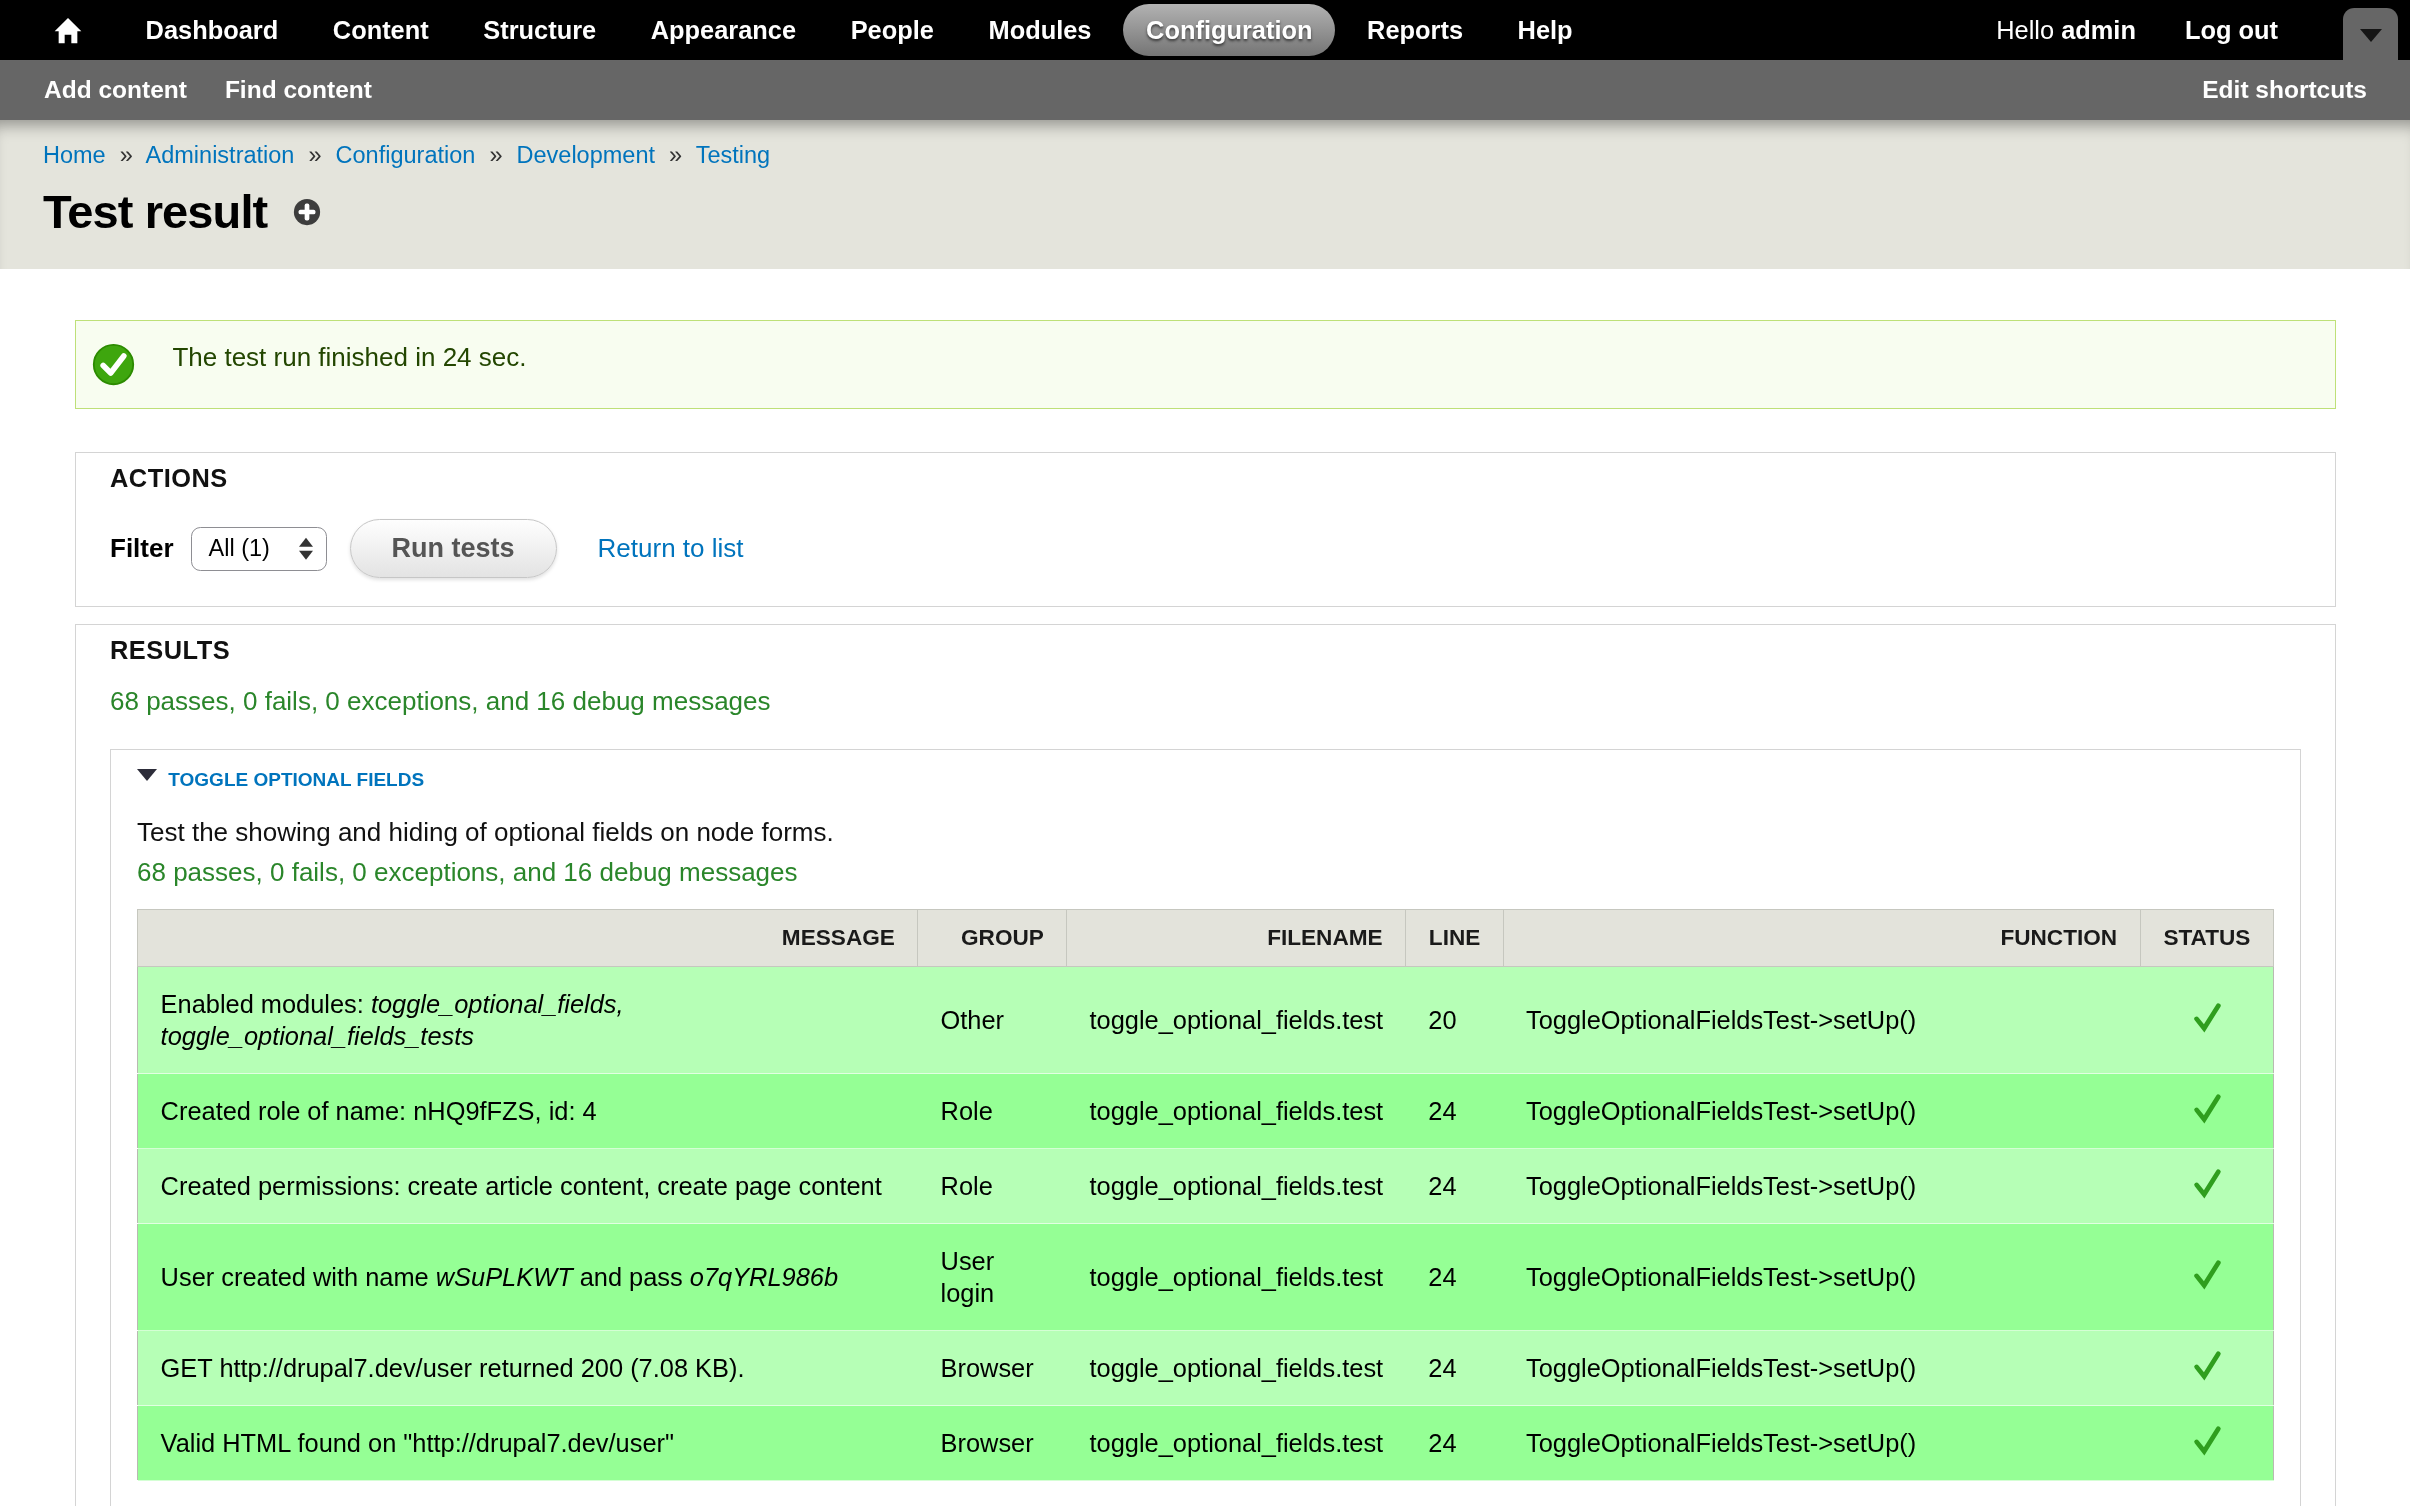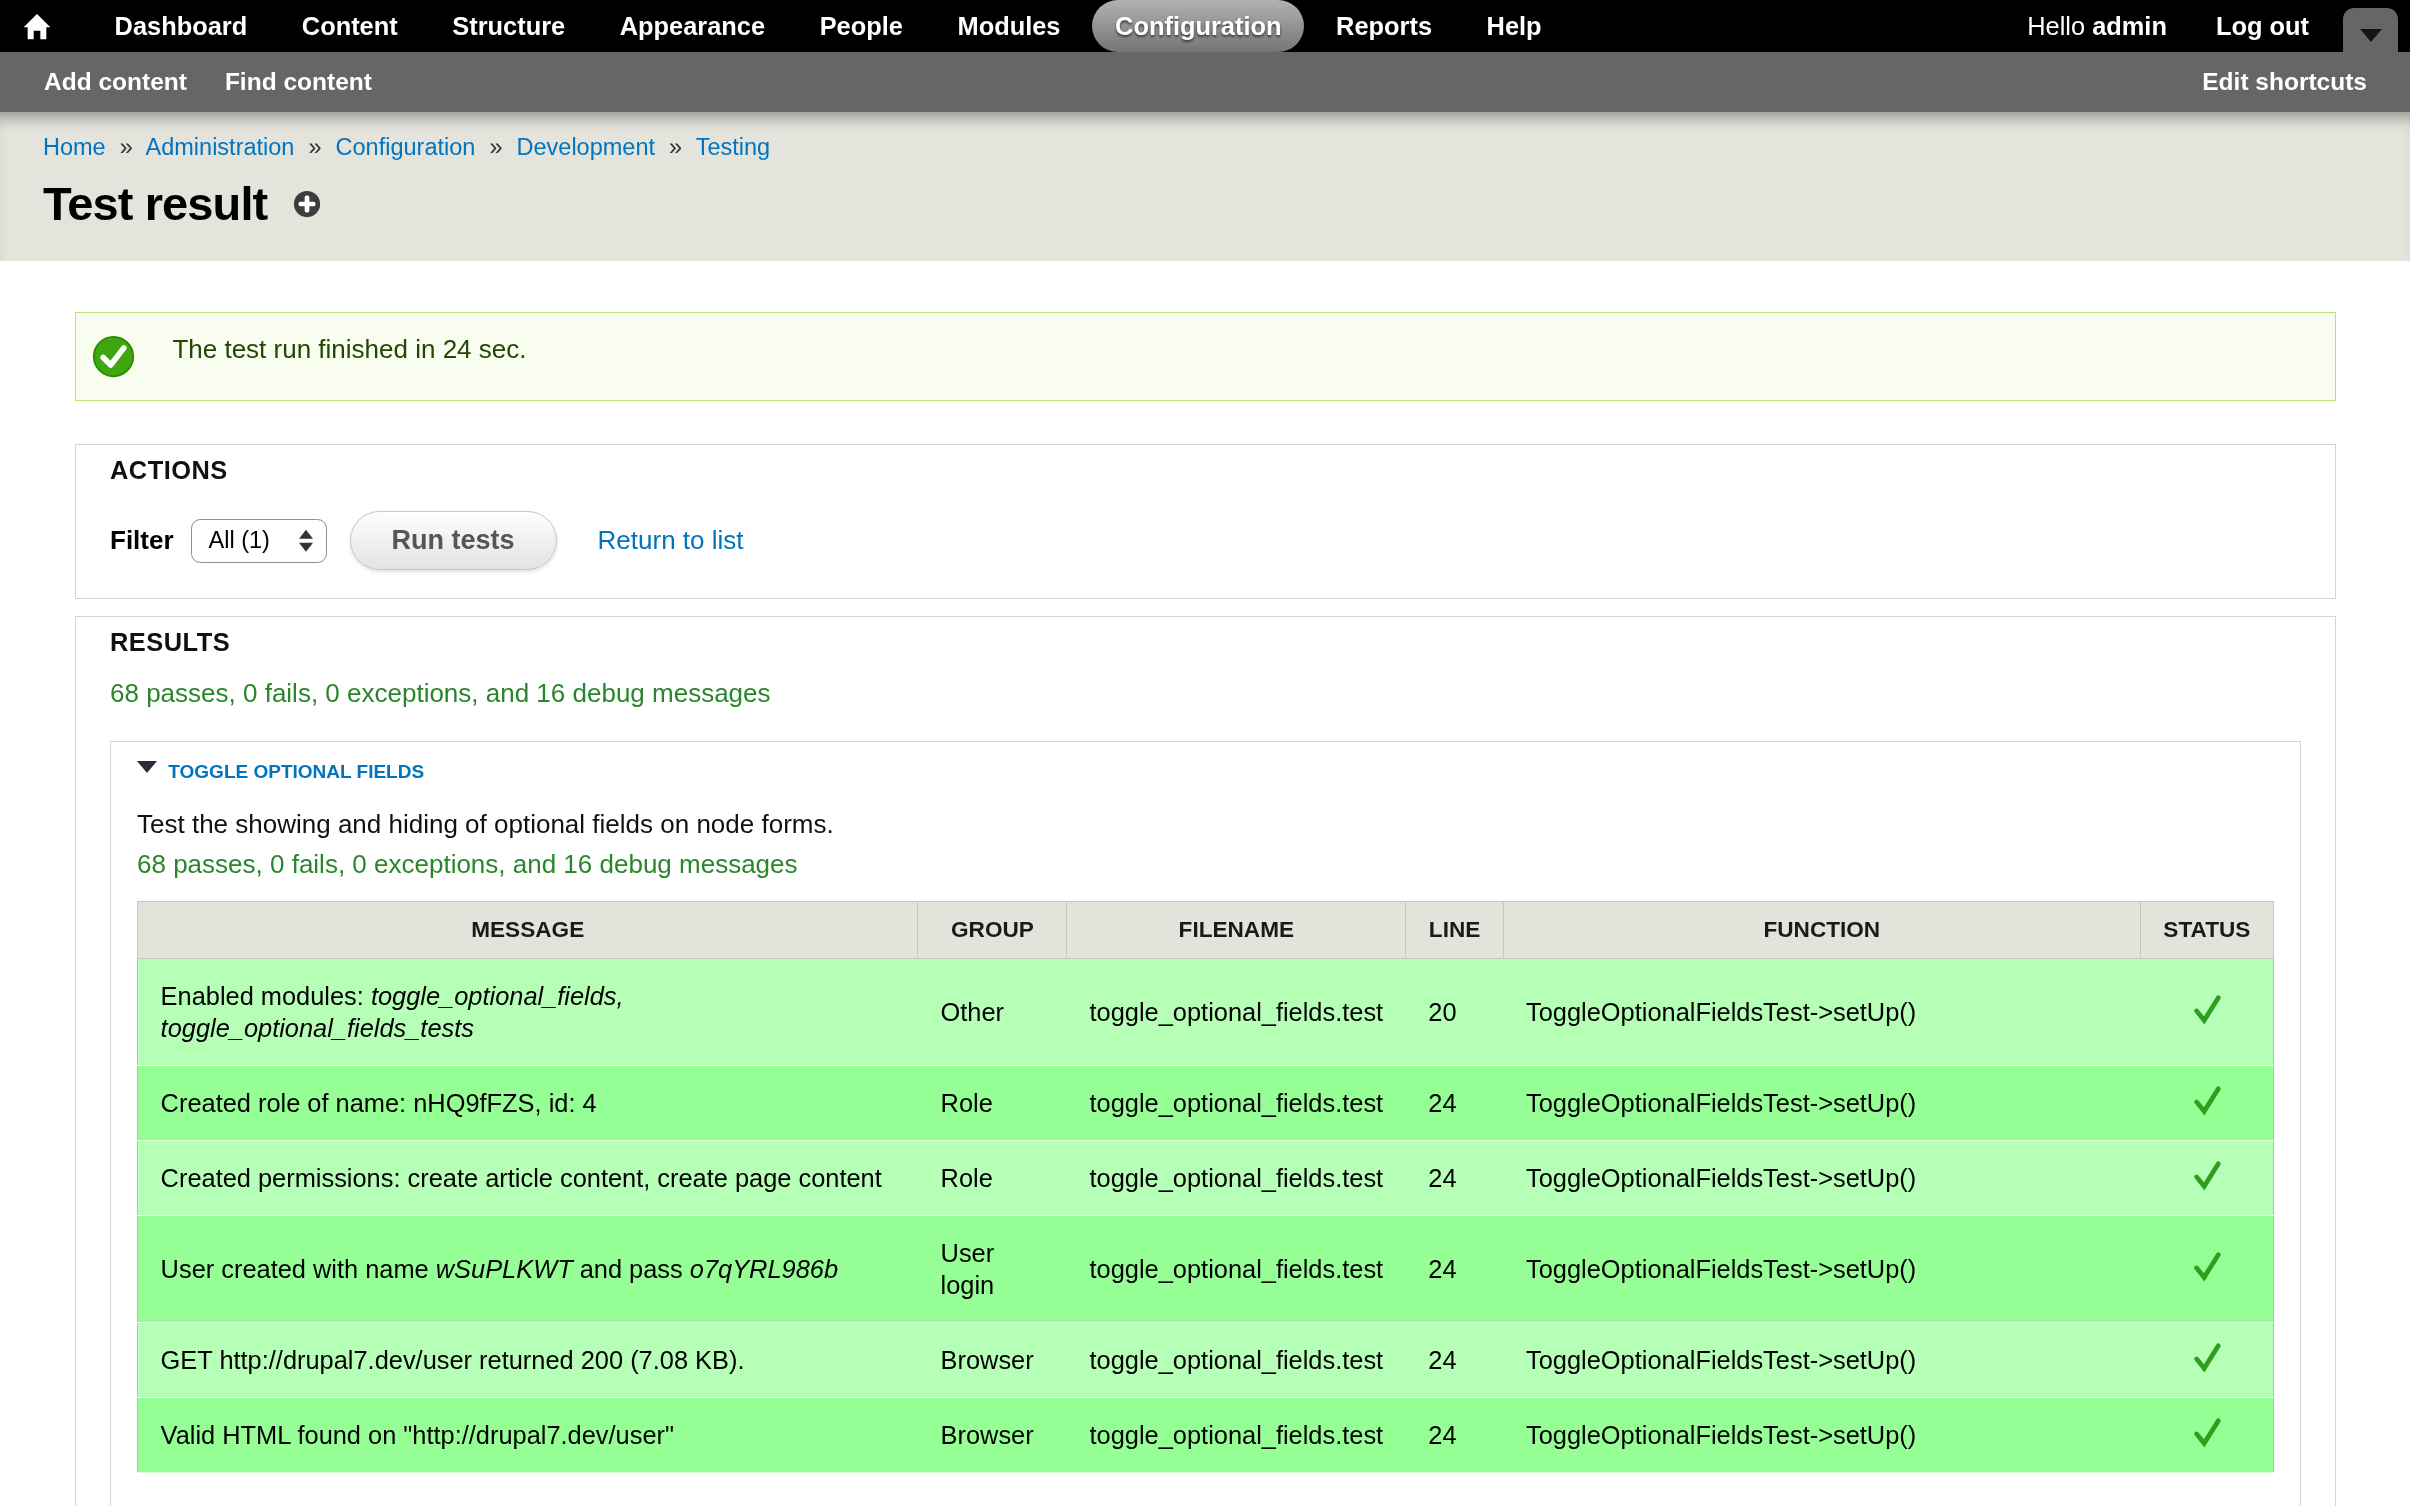--- a/index.html
+++ b/index.html
@@ -7,22 +7,22 @@
   body {
     font-family: "Liberation Sans", sans-serif;
     background: #fff;
     color: #000;
     position: relative;
   }
   a { text-decoration: none; }
 
   
   .toolbar {
-    height: 52px; background: #000; display: flex; align-items: center;
-    padding: 0 8px; position: relative; z-index: 5;
+    height: 60px; background: #000; display: flex; align-items: center;
+    padding: 0 39px; position: relative; z-index: 5;
   }
   .home-link { display: flex; align-items: center; padding: 0 13px; }
   .toolbar nav { display: flex; align-items: center; margin-left: 26px; gap: 9.4px; }
   .toolbar nav a {
     color: #fff; font-size: 25.4px; font-weight: bold; padding: 11.3px 22.6px;
     border-radius: 28px;
   }
   .toolbar nav a.active {
     background: linear-gradient(#b2b2b2, #757575);
     text-shadow: 0 1.9px 2.8px rgba(0,0,0,.6);
@@ -106,21 +106,21 @@
   .collapse-link .tri {
     width: 0; height: 0; margin-right: 11.3px;
     border-left: 10.4px solid transparent; border-right: 10.4px solid transparent;
     border-top: 12.2px solid #2d2d3a;
   }
   .description { font-size: 26px; margin-top: 26px; color: #111; }
   .inner-summary { margin-top: 9.4px; }
 
   table.results-table { width: 100%; border-collapse: collapse; margin-top: 21px; border: 0.9px solid #b9bab2; }
   .results-table th {
-    background: #e3e3db; font-size: 22.6px; font-weight: bold; text-align: center;
+    background: #e3e3db; font-size: 22.6px; font-weight: bold; text-align: right;
     padding: 14px 22.6px; border: 0.9px solid #c6c7bf; color: #1a1a1a; line-height: 28px;
   }
   .results-table td {
     font-size: 25.4px; padding: 21px 22.6px; line-height: 32px; vertical-align: middle;
     border-bottom: 1.9px solid rgba(255,255,255,0.6);
   }
   tr.pass-light td { background: #b6ffb6; }
   tr.pass-dark  td { background: #95ff95; }
   td.msg .it { font-style: italic; }
   td.status-cell { text-align: center; padding: 9.4px; }

